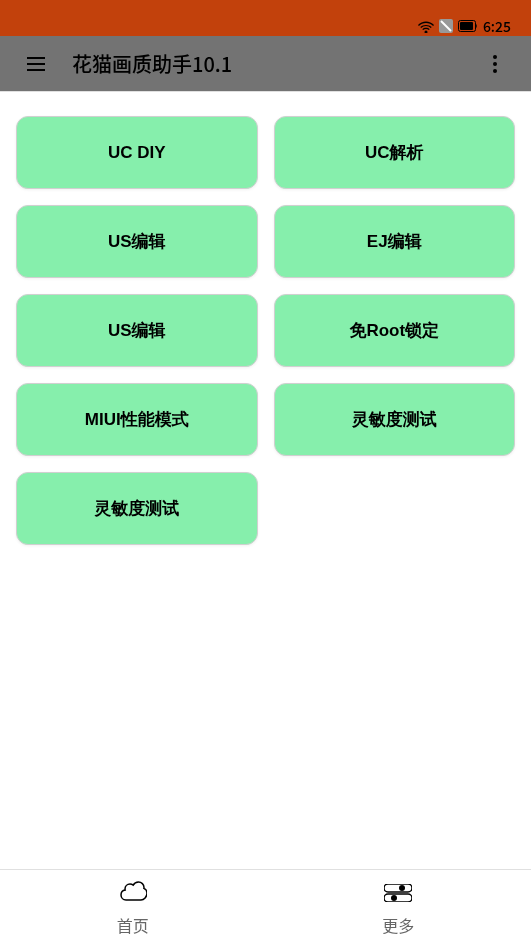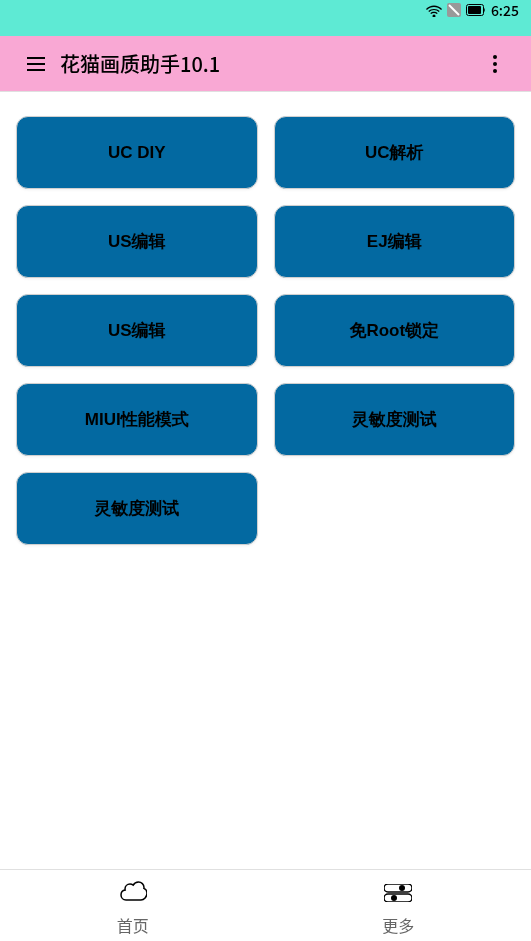--- a/index.html
+++ b/index.html
@@ -10,47 +10,47 @@
       background: #ffffff;
       font-family: 'PingFang SC', 'Noto Sans CJK SC', 'Microsoft YaHei', sans-serif;
       display: flex;
       flex-direction: column;
       overflow: hidden;
     }
 
     
     .status-bar {
       height: 36px;
-      background: #5eead4;
-      display: flex;
-      align-items: flex-start;
+      background: #c2410c;
+      display: flex;
+      align-items: flex-end;
       justify-content: flex-end;
-      padding: 0 12px;
+      padding: 0 20px;
       gap: 6px;
     }
     .status-icons {
       display: flex;
       align-items: center;
       gap: 5px;
     }
     .status-time {
       font-size: 14px;
       font-weight: 500;
       color: #000;
     }
 
     
     .app-bar {
       height: 56px;
-      background: #f9a8d4;
+      background: #737373;
       display: flex;
       align-items: center;
       padding: 0 16px;
       border-bottom: 1px solid #e0e0e0;
-      gap: 4px;
+      gap: 16px;
     }
     .app-bar-title {
       flex: 1;
       font-size: 20px;
       font-weight: 500;
       color: #000;
     }
     .menu-icon-btn, .more-icon-btn {
       width: 40px;
       height: 40px;
@@ -70,21 +70,21 @@
       overflow-y: auto;
     }
 
     .button-grid {
       display: grid;
       grid-template-columns: 1fr 1fr;
       gap: 16px;
     }
 
     .grid-button {
-      background: #0369a1;
+      background: #86efac;
       border: 1.5px solid #d0d0d0;
       border-radius: 12px;
       padding: 24px 16px;
       font-size: 17px;
       font-weight: 700;
       color: #000;
       cursor: pointer;
       text-align: center;
       box-shadow: 0 1px 3px rgba(0,0,0,0.06);
       transition: background 0.15s;

